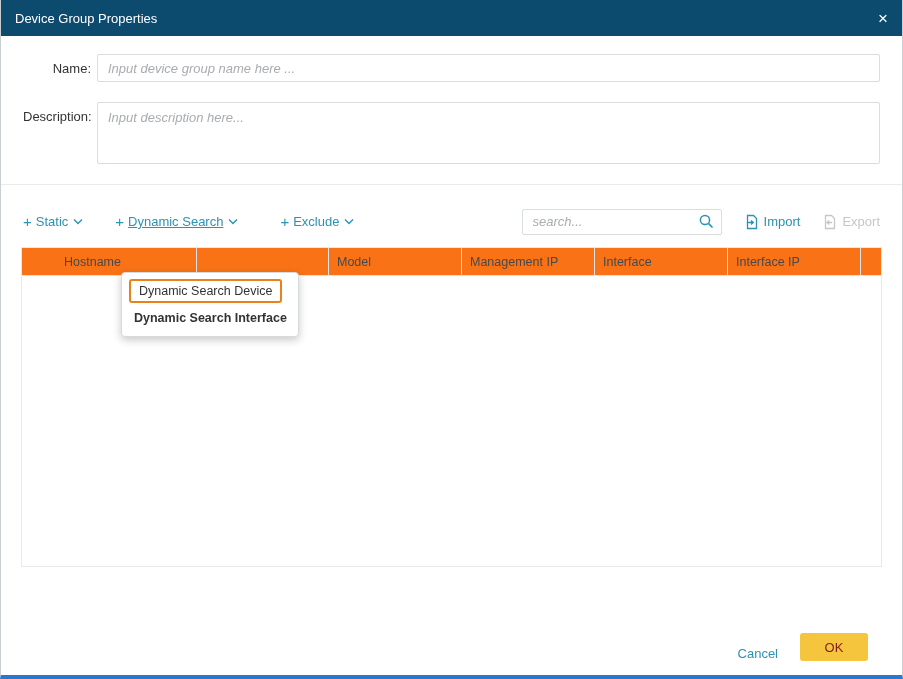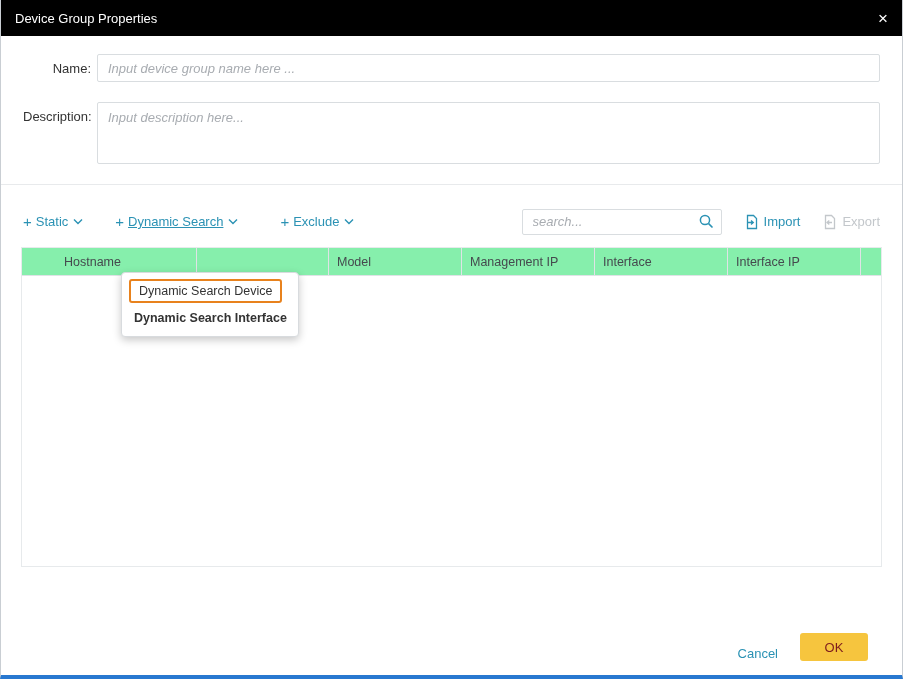--- a/index.html
+++ b/index.html
@@ -13,21 +13,21 @@
     width: 903px; height: 679px;
     background: #ffffff;
     border-left: 1px solid #c9ced3;
     border-right: 1px solid #c9ced3;
     border-bottom: 4px solid #2878d0;
     overflow: hidden;
   }
   
   .titlebar {
     height: 36px;
-    background: #000000;
+    background: #0c4a6e;
     color: #ffffff;
     display: flex; align-items: center;
     padding: 0 14px;
     font-size: 13px;
   }
   .titlebar .close {
     margin-left: auto;
     font-size: 17px;
     line-height: 1;
     cursor: pointer;
@@ -112,21 +112,21 @@
   .io-export { color: #c3c7cb; cursor: default; }
   
   .grid {
     margin: 12px 20px 0 20px;
     width: 861px;
     border: 1px solid #e7eaec;
   }
   .grid-header {
     display: flex;
     height: 28px;
-    background: #86efac;
+    background: #f97316;
     border-bottom: 1px solid #dfe3e6;
     font-size: 12.5px;
     color: #45494e;
   }
   .gh-cell {
     display: flex; align-items: center;
     padding-left: 8px;
     border-left: 1px solid #dfe3e6;
     overflow: hidden; white-space: nowrap;
   }

